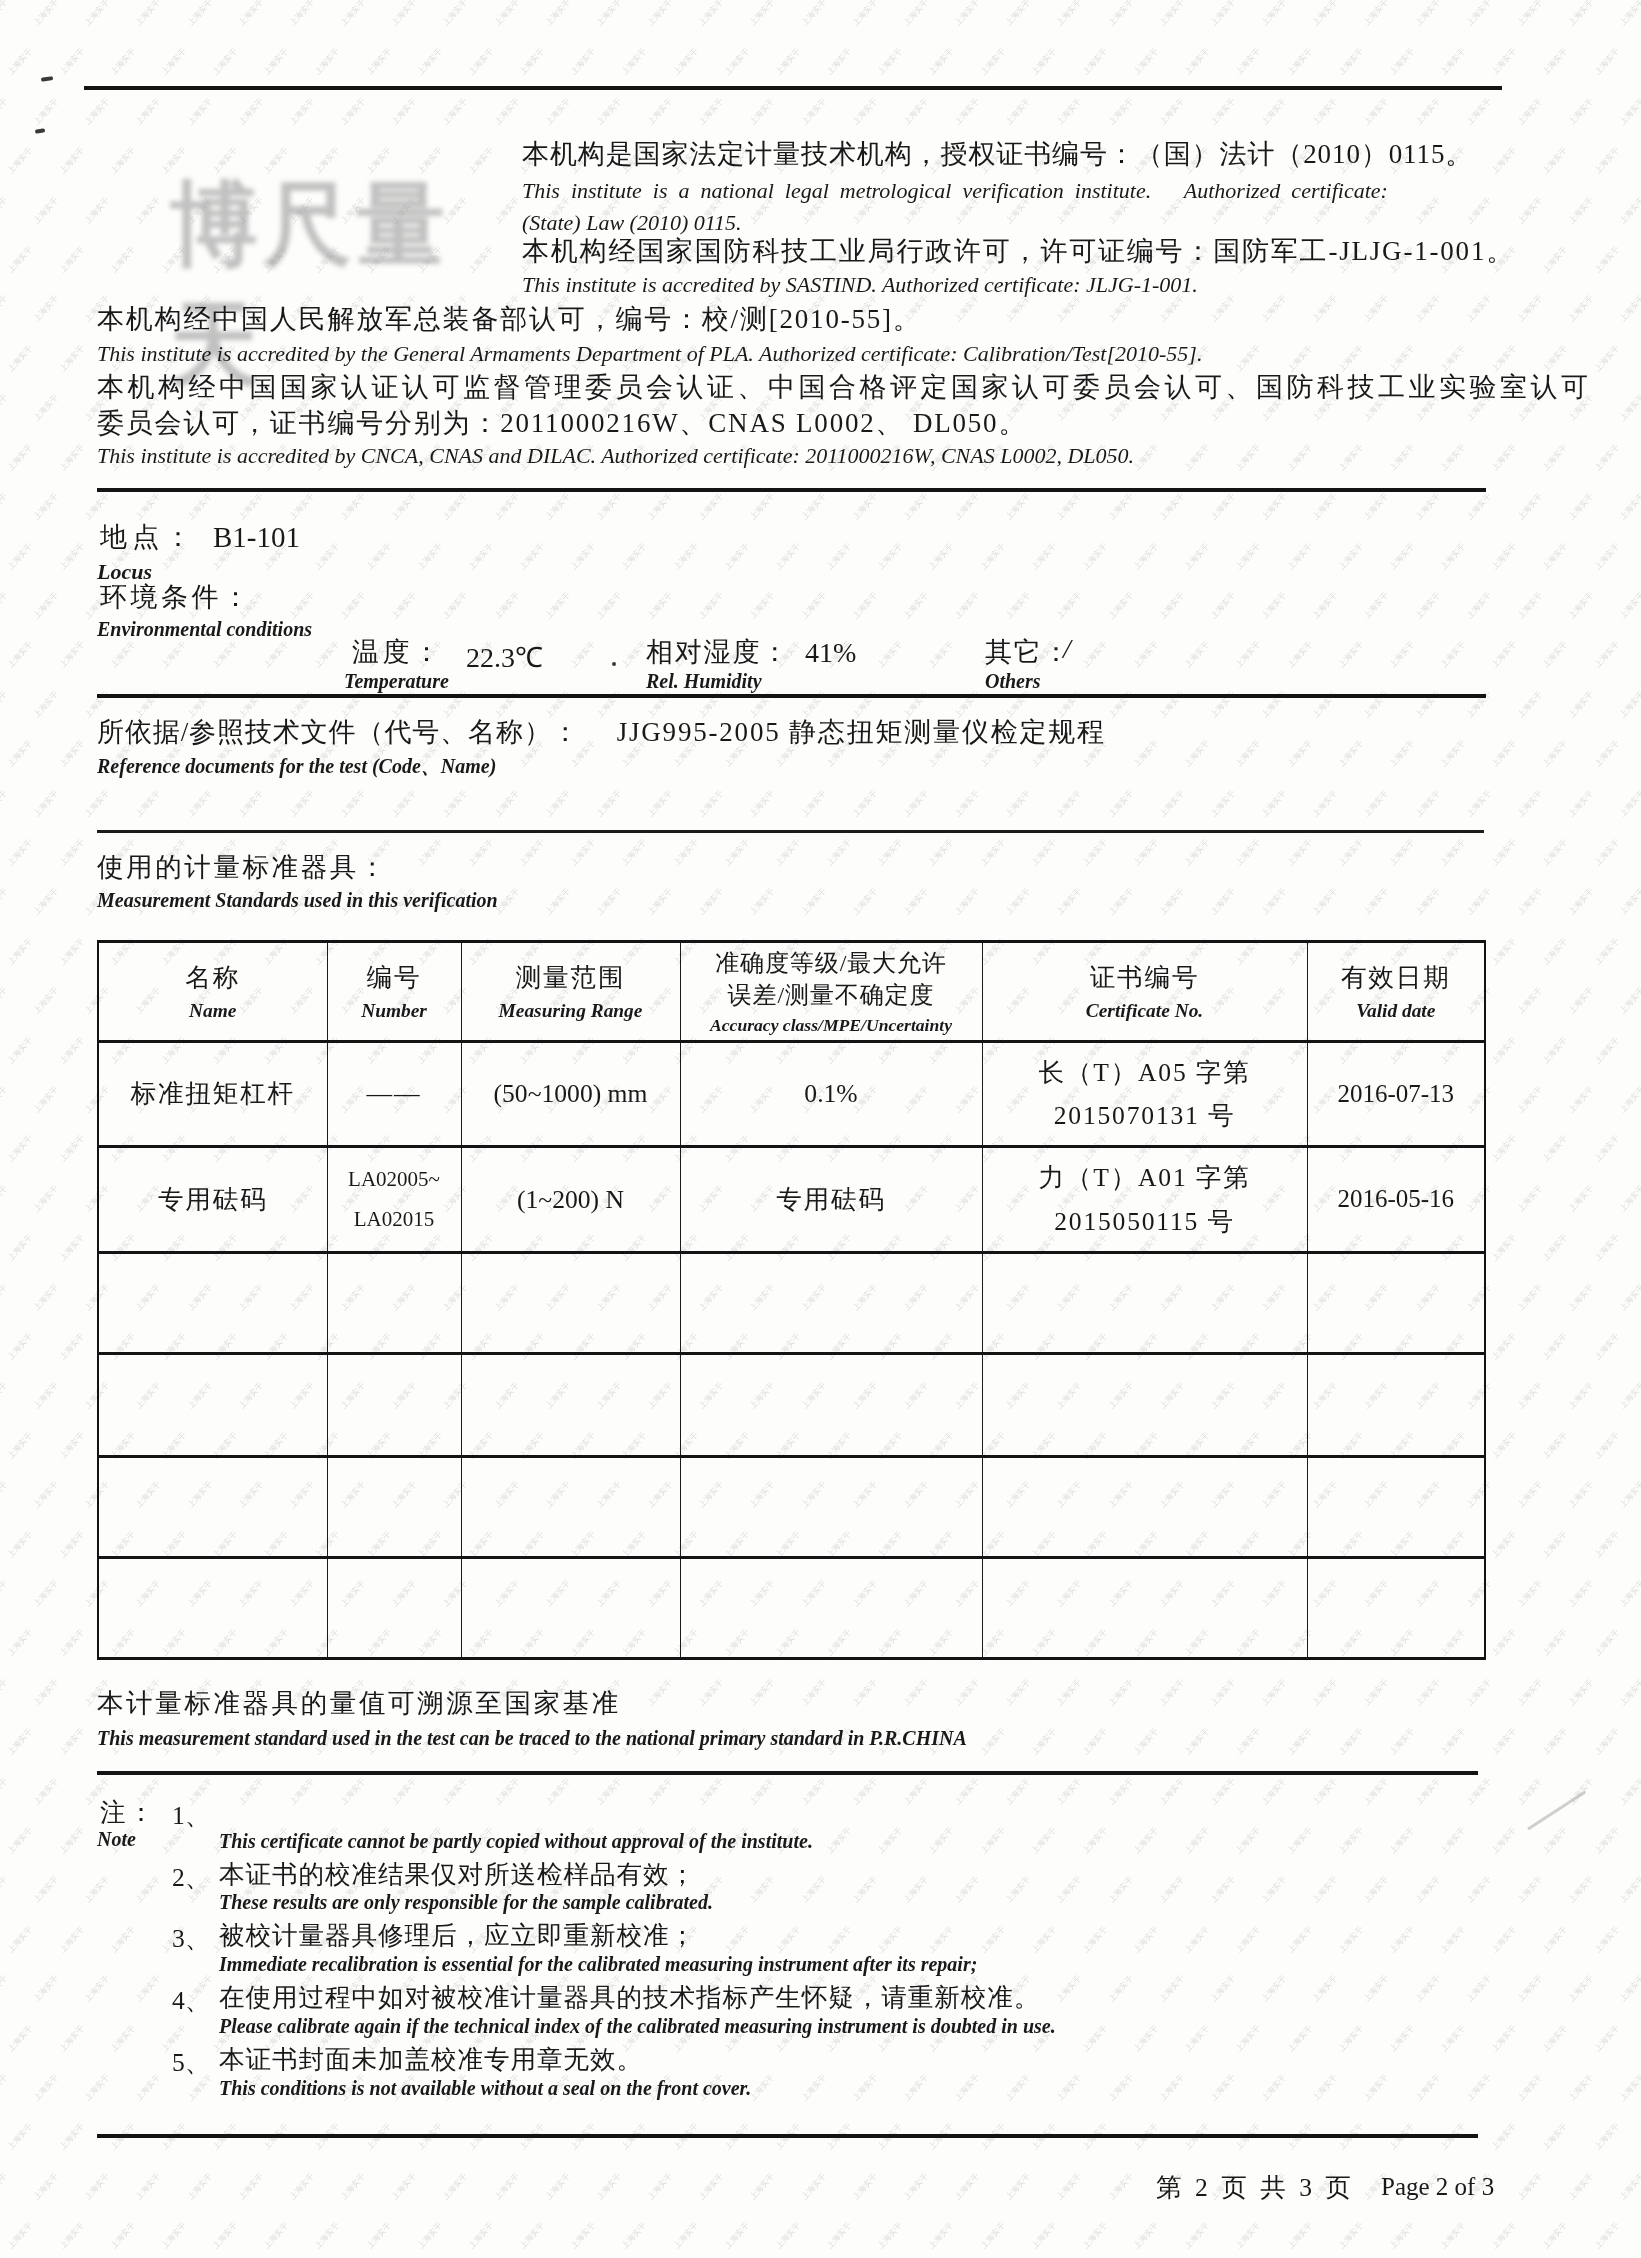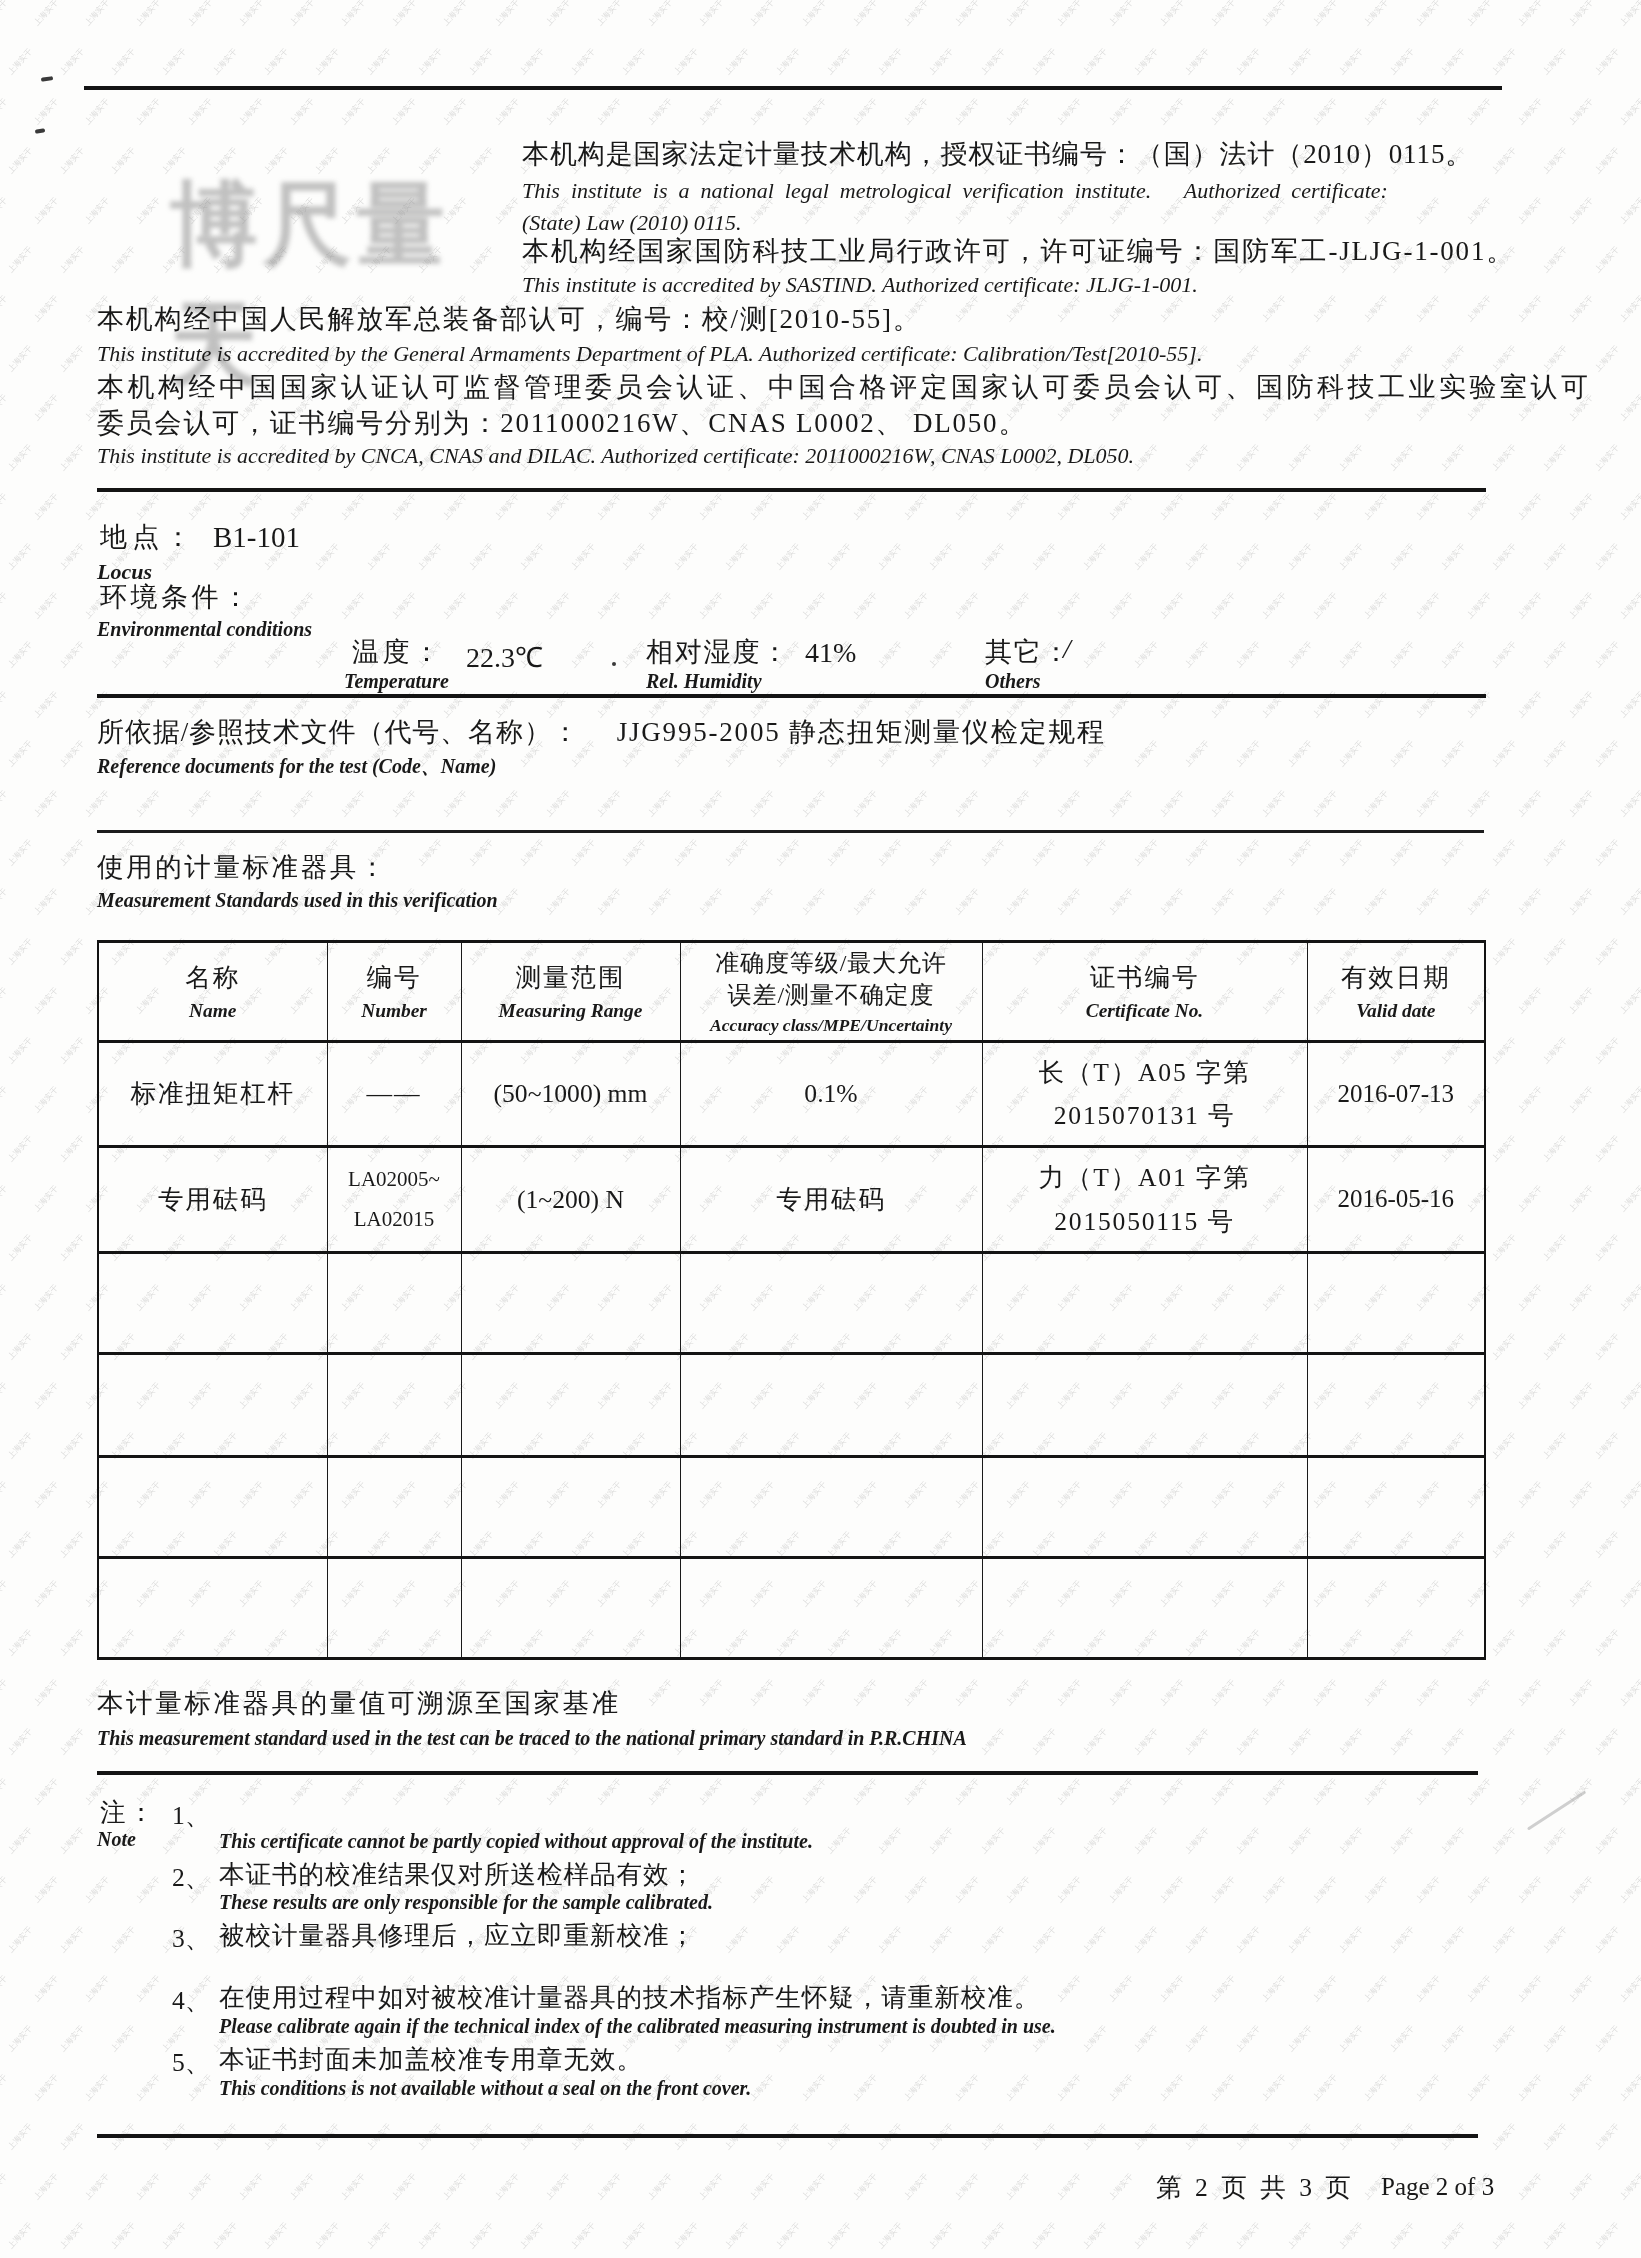--- a/index.html
+++ b/index.html
@@ -1727,20 +1727,21 @@
 
   <div class="abs note-num" style="left:172px;top:1798px;">1、</div>
   <div class="abs enb" style="left:219px;top:1830px;">This certificate cannot be partly copied without approval of the institute.</div>
 
   <div class="abs note-num" style="left:172px;top:1860px;">2、</div>
   <div class="abs zh-s" style="left:219px;top:1860px;">本证书的校准结果仅对所送检样品有效；</div>
   <div class="abs enb" style="left:219px;top:1891px;">These results are only responsible for the sample calibrated.</div>
 
   <div class="abs note-num" style="left:172px;top:1921px;">3、</div>
   <div class="abs zh-s" style="left:219px;top:1921px;">被校计量器具修理后，应立即重新校准；</div>
+  <div class="abs enb" style="left:219px;top:1953px;">Immediate recalibration is essential for the calibrated measuring instrument after its repair;</div>
 
   <div class="abs note-num" style="left:172px;top:1983px;">4、</div>
   <div class="abs zh-s" style="left:219px;top:1983px;">在使用过程中如对被校准计量器具的技术指标产生怀疑，请重新校准。</div>
   <div class="abs enb" style="left:219px;top:2015px;">Please calibrate again if the technical index of the calibrated measuring instrument is doubted in use.</div>
 
   <div class="abs note-num" style="left:172px;top:2045px;">5、</div>
   <div class="abs zh-s" style="left:219px;top:2045px;">本证书封面未加盖校准专用章无效。</div>
   <div class="abs enb" style="left:219px;top:2077px;">This conditions is not available without a seal on the front cover.</div>
 
   <div class="rule" style="left:97px;top:2134px;width:1381px;height:4.4px;"></div>

